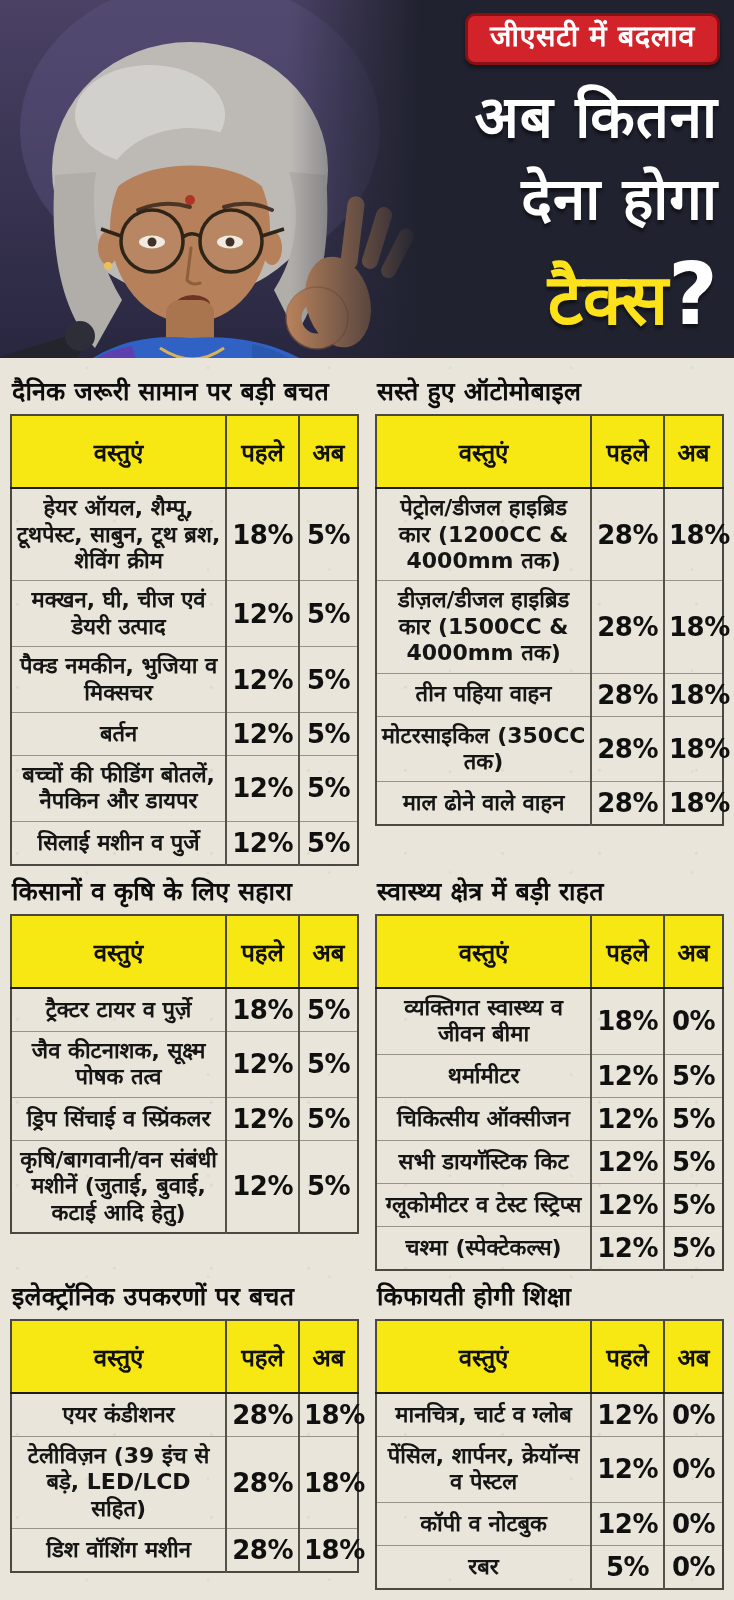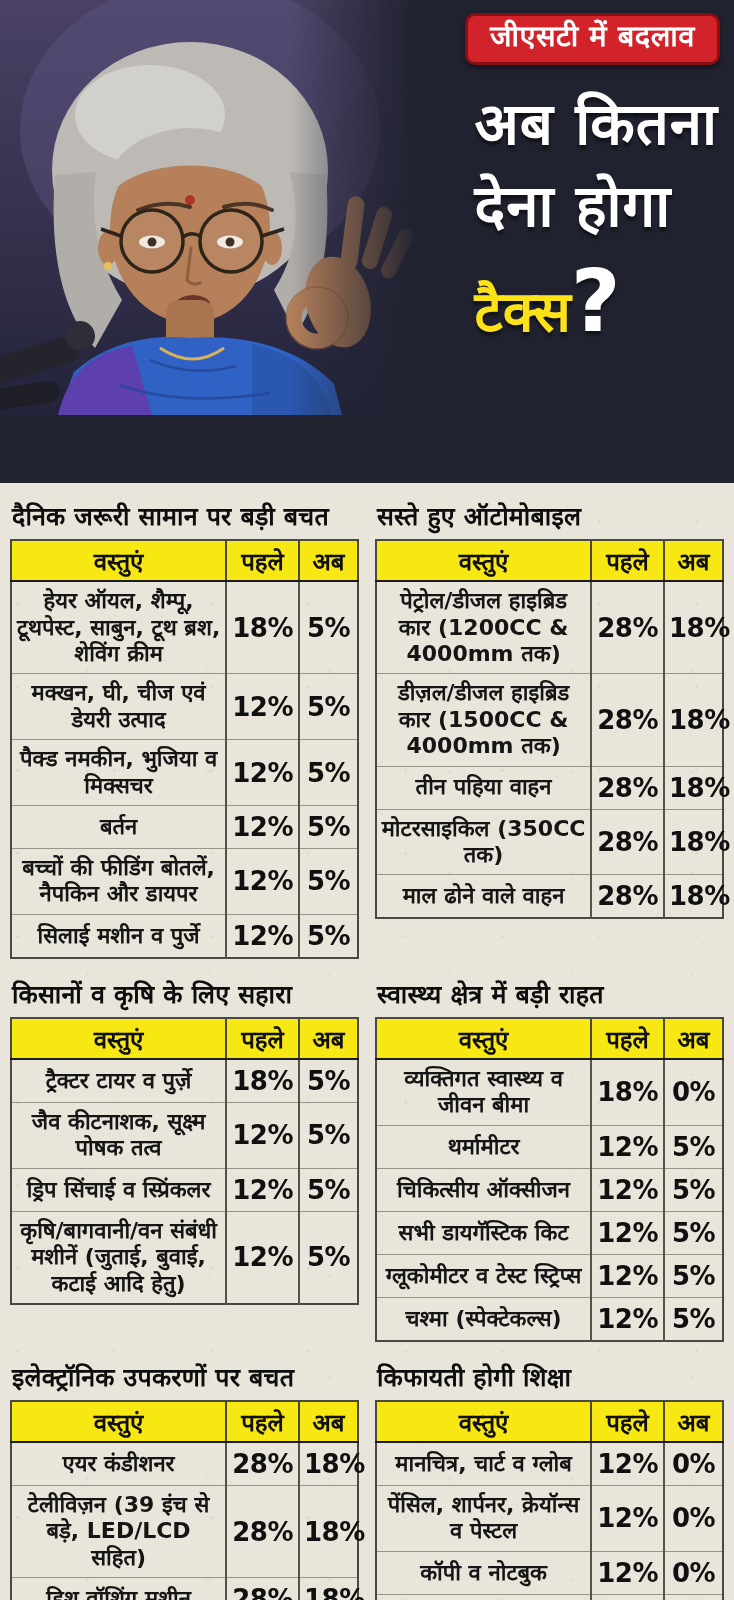--- a/index.html
+++ b/index.html
@@ -9,51 +9,51 @@
     font-family:"DejaVu Sans","Liberation Sans",sans-serif;
     color:#141414;
     -webkit-font-smoothing:antialiased;
   }
   .poster{width:734px;overflow:hidden;background:
     radial-gradient(circle at 18% 28%, rgba(120,110,95,.10) 1px, transparent 2px),
     radial-gradient(circle at 72% 64%, rgba(120,110,95,.08) 1px, transparent 2px),
     #e9e5da;
     background-size:97px 83px, 121px 101px, auto;}
   
-  .hero{position:relative;height:483px;background:#20222f;overflow:hidden;}
+  .hero{position:relative;height:358px;background:#20222f;overflow:hidden;}
   .hero svg{position:absolute;left:0;top:0;}
   .badge{
     position:absolute;top:13px;right:14px;
     background:#d2232b;border:3px solid #871015;border-radius:10px;
     color:#fff;font-weight:800;font-size:29px;line-height:1.1;
     padding:5px 22px 9px;letter-spacing:.5px;
     box-shadow:0 3px 4px rgba(0,0,0,.45);
   }
   .headline{
-    position:absolute;top:83px;right:16px;
+    position:absolute;top:76px;right:16px;text-align:right;
     font-weight:900;color:#ffffff;text-shadow:0 4px 3px rgba(0,0,0,.45);
   }
   .headline .h-line{display:block;font-size:58px;line-height:1.42;letter-spacing:1px;}
   .headline .h-accent-wrap{display:block;line-height:1.1;margin-top:6px;}
-  .h-accent{font-size:56px;color:#fde21a;font-weight:900;}
+  .h-accent{font-size:70px;color:#fde21a;font-weight:900;}
   .h-accent-q{font-size:86px;color:#ffffff;font-weight:900;}
   
   .content{padding:8px 10px 0;}
   .grid{display:grid;grid-template-columns:1fr 1fr;column-gap:16px;align-items:start;}
-  .sec{margin-bottom:10px;}
+  .sec{}
   .sec-title{
     margin:10px 2px 7px;font-size:25px;line-height:1.25;
     font-weight:900;color:#0d0d0d;letter-spacing:.2px;
   }
   table.rates{width:100%;border-collapse:collapse;table-layout:fixed;
     border:2px solid #4a4842;}
   col.c-item{width:62%;} col.c-before{width:21%;} col.c-after{width:17%;}
   table.rates th{
     background:#f7e713;font-size:24px;font-weight:900;color:#101010;
-    padding:3px 2px;border-bottom:2px solid #1c1c1c;border-left:2px solid #4a4842;
+    padding:19px 2px;border-bottom:2px solid #1c1c1c;border-left:2px solid #4a4842;
   }
   table.rates th:first-child{border-left:none;}
   table.rates td{
     text-align:center;vertical-align:middle;
     border-left:2px solid #55524a;border-top:1.5px solid #99948a;
     padding:6px 4px;
   }
   table.rates td:first-child{border-left:none;border-radius:7px;}
   td.item{font-size:22px;font-weight:700;line-height:1.2;color:#151515;}
   td.rate{font-size:26px;font-weight:800;color:#101010;letter-spacing:-.5px;}

